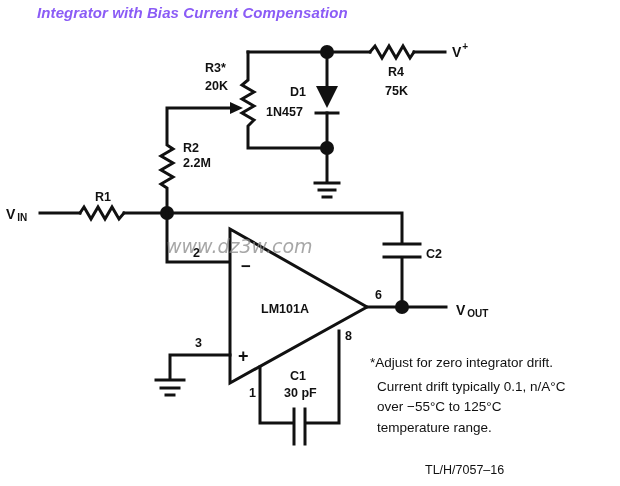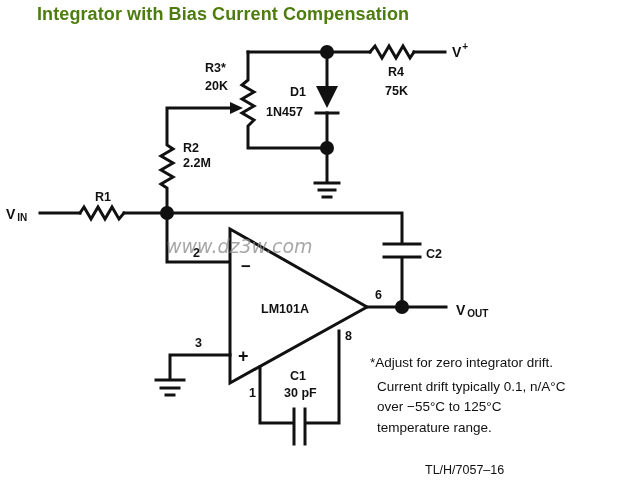--- a/index.html
+++ b/index.html
@@ -1,20 +1,20 @@
 <!DOCTYPE html>
 <html><head>
 <meta charset="utf-8">
 <style>
   html, body { margin: 0; padding: 0; background: #ffffff; }
   body { width: 620px; height: 486px; position: relative; overflow: hidden; }
   .title {
     position: absolute; left: 37px; top: 4px;
     font-family: "Liberation Sans", sans-serif; font-weight: bold;
-    font-size: 18px; color: #4d7c0f; letter-spacing: 0.1px;
+    font-size: 15px; color: #8b5cf6; letter-spacing: 0.1px; font-style: italic;
   }
   svg { position: absolute; left: 0; top: 0; }
   .lbl { font-family: "Liberation Sans", sans-serif; font-weight: bold; font-size: 12.5px; fill: #111; }
   .note { font-family: "Liberation Sans", sans-serif; font-size: 13.5px; fill: #111; }
   .wm { font-family: "DejaVu Sans", sans-serif; font-style: italic; font-size: 19px; fill: #8a8a8a; opacity: 0.75; }
   .w { stroke: #111; stroke-width: 3; fill: none; stroke-linecap: square; stroke-linejoin: miter; }
 </style>
 </head>
 <body>
 

